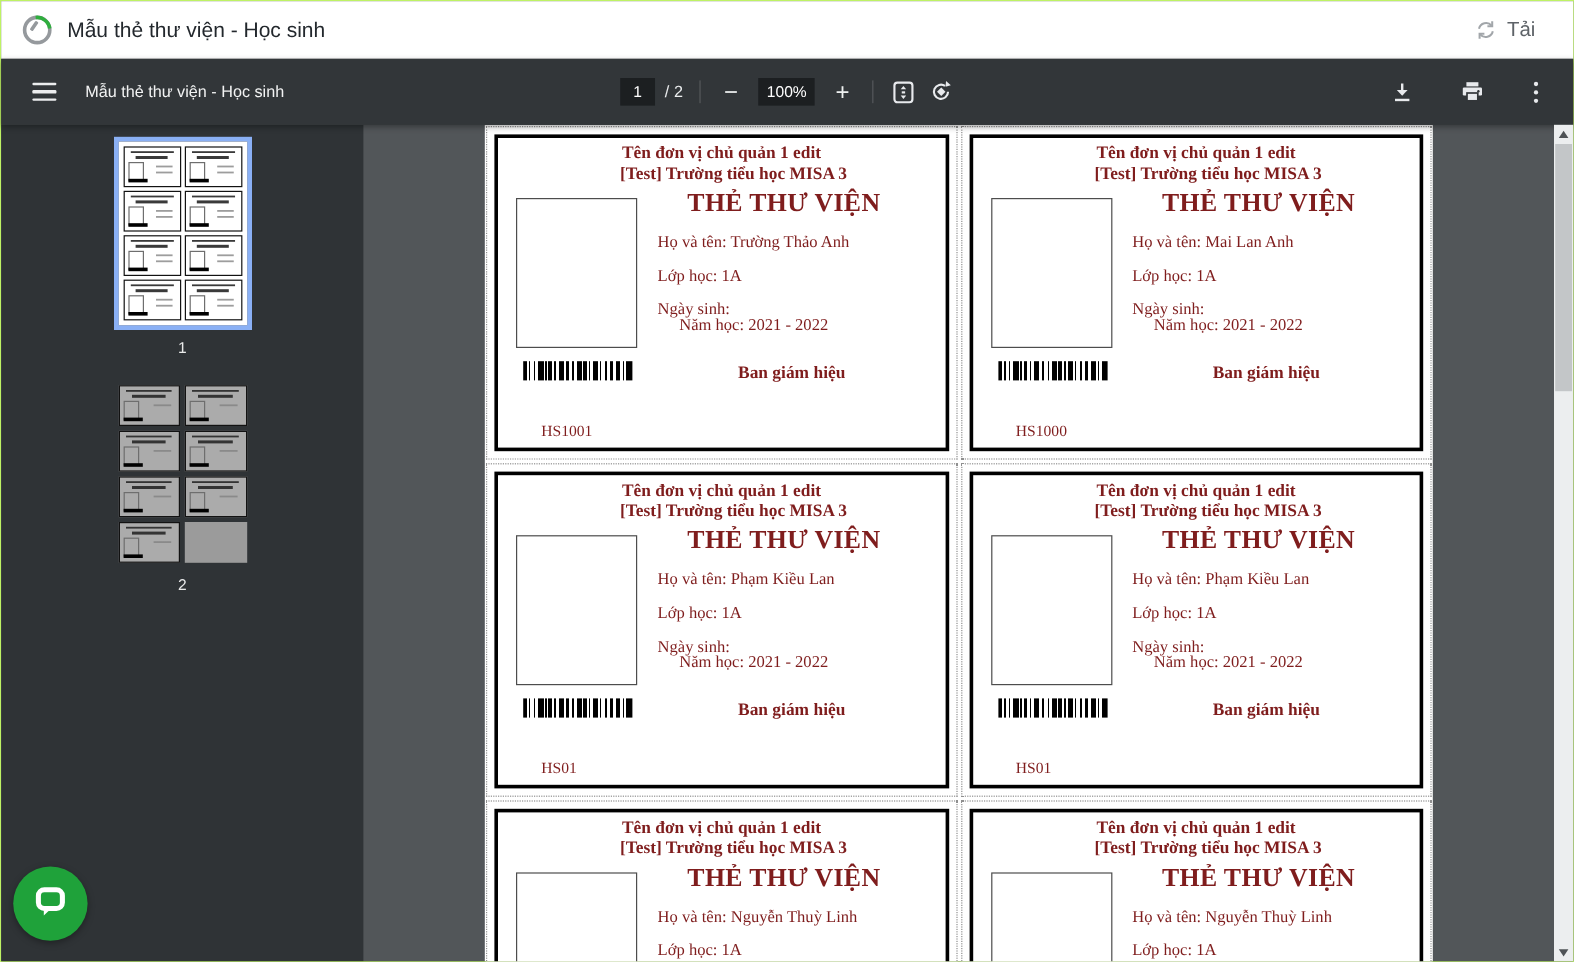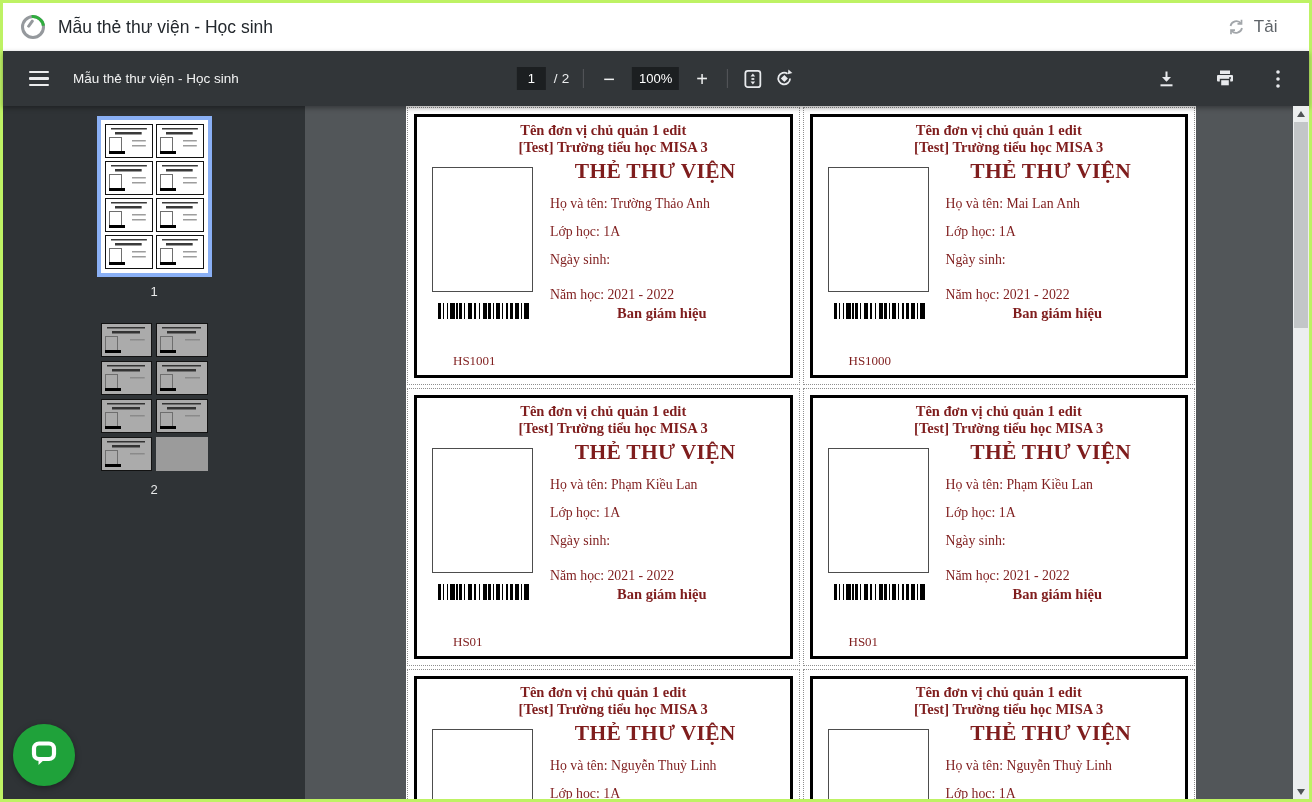--- a/index.html
+++ b/index.html
@@ -1,18 +1,18 @@
 <!DOCTYPE html>
 <html><head>
 <meta charset="utf-8">
 <style>
   html,body{margin:0;padding:0;background:#202124;}
   body{width:1312px;height:802px;overflow:hidden;position:relative;
        font-family:"Liberation Sans","DejaVu Sans",sans-serif;}
-  .app{position:absolute;inset:0;border:3px solid #bef264;box-sizing:border-box;
+  .app{position:absolute;inset:0;border:1px solid #bef264;box-sizing:border-box;
        display:flex;flex-direction:column;background:#525659;}
 
   
   .titlebar{flex:0 0 48px;height:48px;background:#ffffff;display:flex;align-items:center;
             padding:0 18px;box-sizing:border-box;}
   .app-logo{width:24px;height:24px;border-radius:50%;border:3px solid #95999d;
             box-sizing:border-box;position:relative;margin-right:13px;flex:0 0 auto;}
   .app-logo::before{content:"";position:absolute;inset:-3px;border:3px solid transparent;
             border-top-color:#2fae3e;border-radius:50%;transform:rotate(38deg);}
   .app-logo::after{content:"";position:absolute;width:2.5px;height:9px;background:#95999d;
@@ -79,21 +79,21 @@
   .cell{border:1px dotted #8f8f8f;height:278px;box-sizing:border-box;padding:6px;background:#fff;}
   .card{border:3px solid #000;height:100%;box-sizing:border-box;position:relative;background:#fff;
         font-family:"Liberation Serif","DejaVu Serif",serif;color:#7f1d1d;}
   .org{position:absolute;left:0;right:0;text-align:center;font-weight:bold;font-size:14.5px;line-height:1.1;}
   .org1{top:6px;} .org2{top:23px;padding-left:20px;}
   .photo{position:absolute;top:50px;left:15px;width:101px;height:125px;border:1.5px solid #4d4d4d;
          box-sizing:border-box;background:#fff;}
   .ctitle{position:absolute;top:42px;left:112px;right:8px;text-align:center;
           font-size:21.5px;font-weight:bold;letter-spacing:.3px;}
   .fld{position:absolute;left:133px;font-size:13.8px;white-space:nowrap;}
-  .f1{top:79px;} .f2{top:107px;} .f3{top:135px;} .f4{top:170px;}
+  .f1{top:79px;} .f2{top:107px;} .f3{top:135px;} .f4{top:148px;margin-left:18px;}
   .bc{position:absolute;top:186px;left:21px;width:91px;height:16px;
       background:linear-gradient(90deg,#000 0 3px,#fff 3px 5px,#000 5px 6px,#fff 6px 9px,
       #000 9px 10px,#fff 10px 12px,#000 12px 17px,#fff 17px 18px,#000 18px 20px,#fff 20px 21px,
       #000 21px 24px,#fff 24px 26px,#000 26px 27px,#fff 27px 30px,#000 30px 34px,#fff 34px 36px,
       #000 36px 38px,#fff 38px 41px,#000 41px 42px,#fff 42px 45px,#000 45px 49px,#fff 49px 50px,
       #000 50px 53px,#fff 53px 55px,#000 55px 56px,#fff 56px 58px,#000 58px 62px,#fff 62px 64px,
       #000 64px 65px,#fff 65px 68px,#000 68px 70px,#fff 70px 72px,#000 72px 75px,#fff 75px 77px,
       #000 77px 81px,#fff 81px 83px,#000 83px 84px,#fff 84px 86px,#000 86px 91px);}
   .sign{position:absolute;top:188px;left:125px;right:8px;text-align:center;font-weight:bold;font-size:14.5px;}
   .cid{position:absolute;top:236px;left:36px;font-size:13px;font-family:Liberation Serif, serif;}

